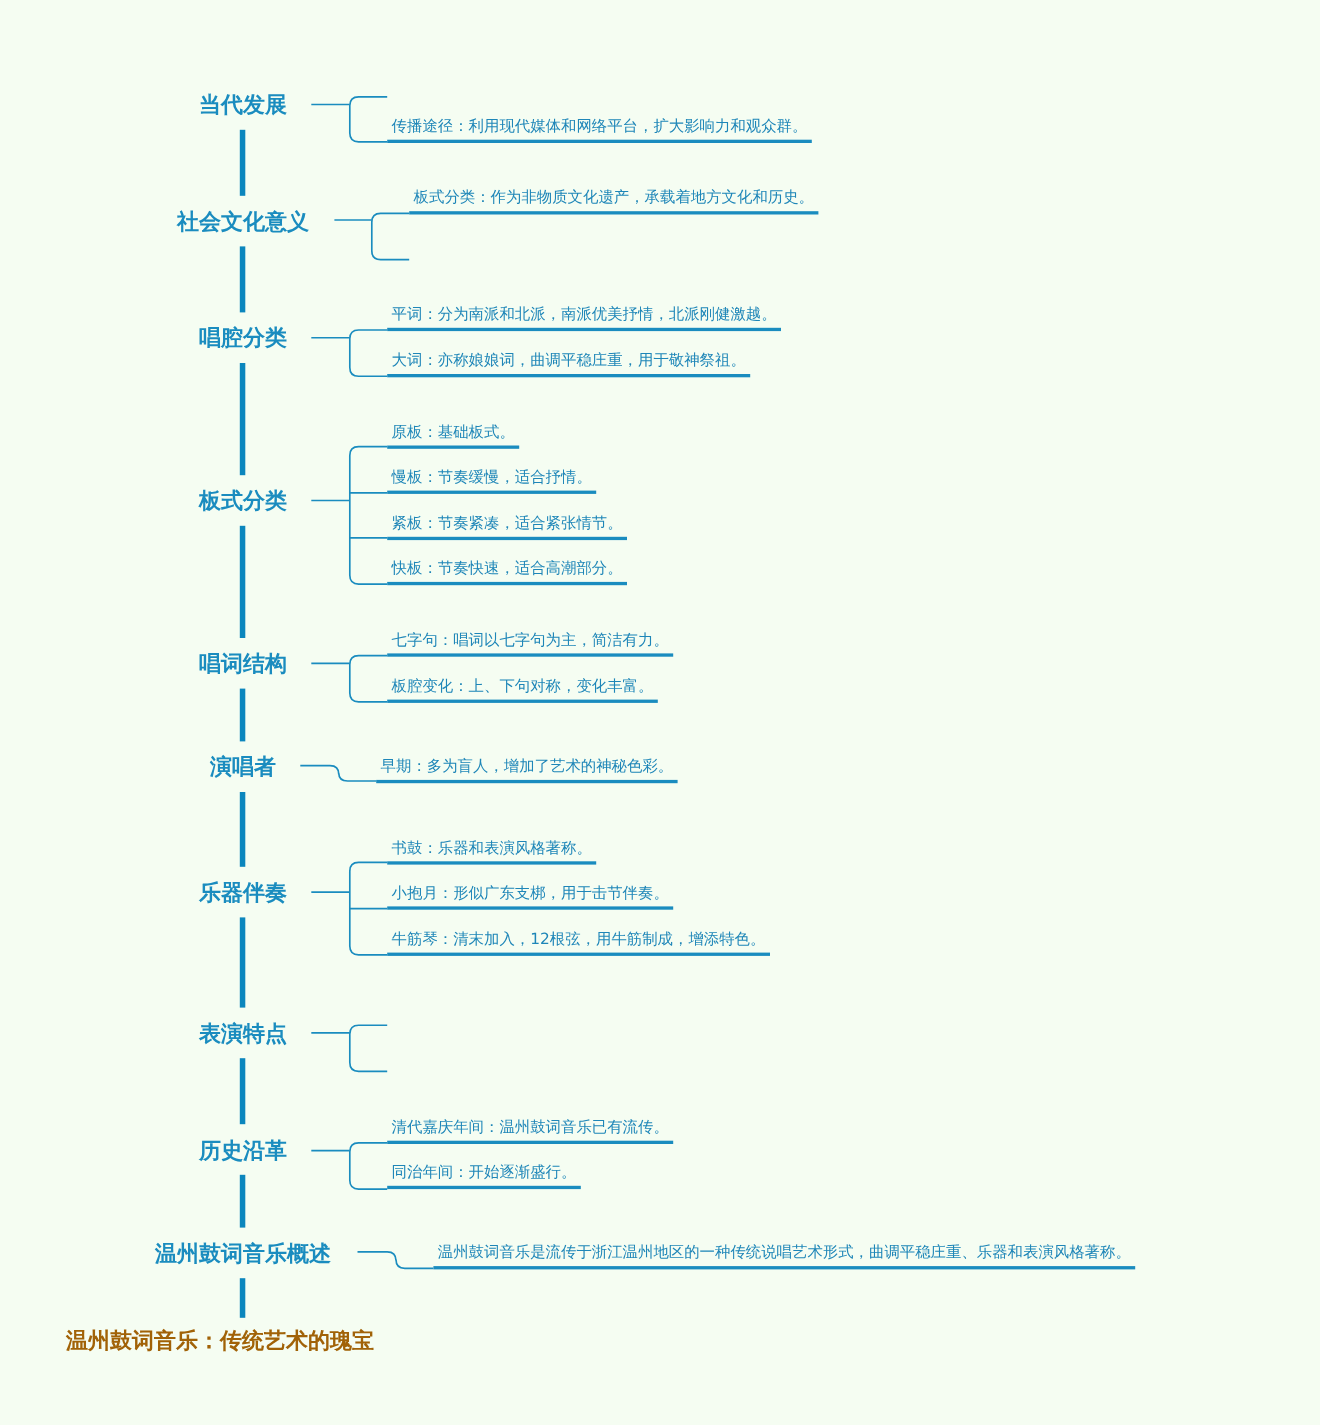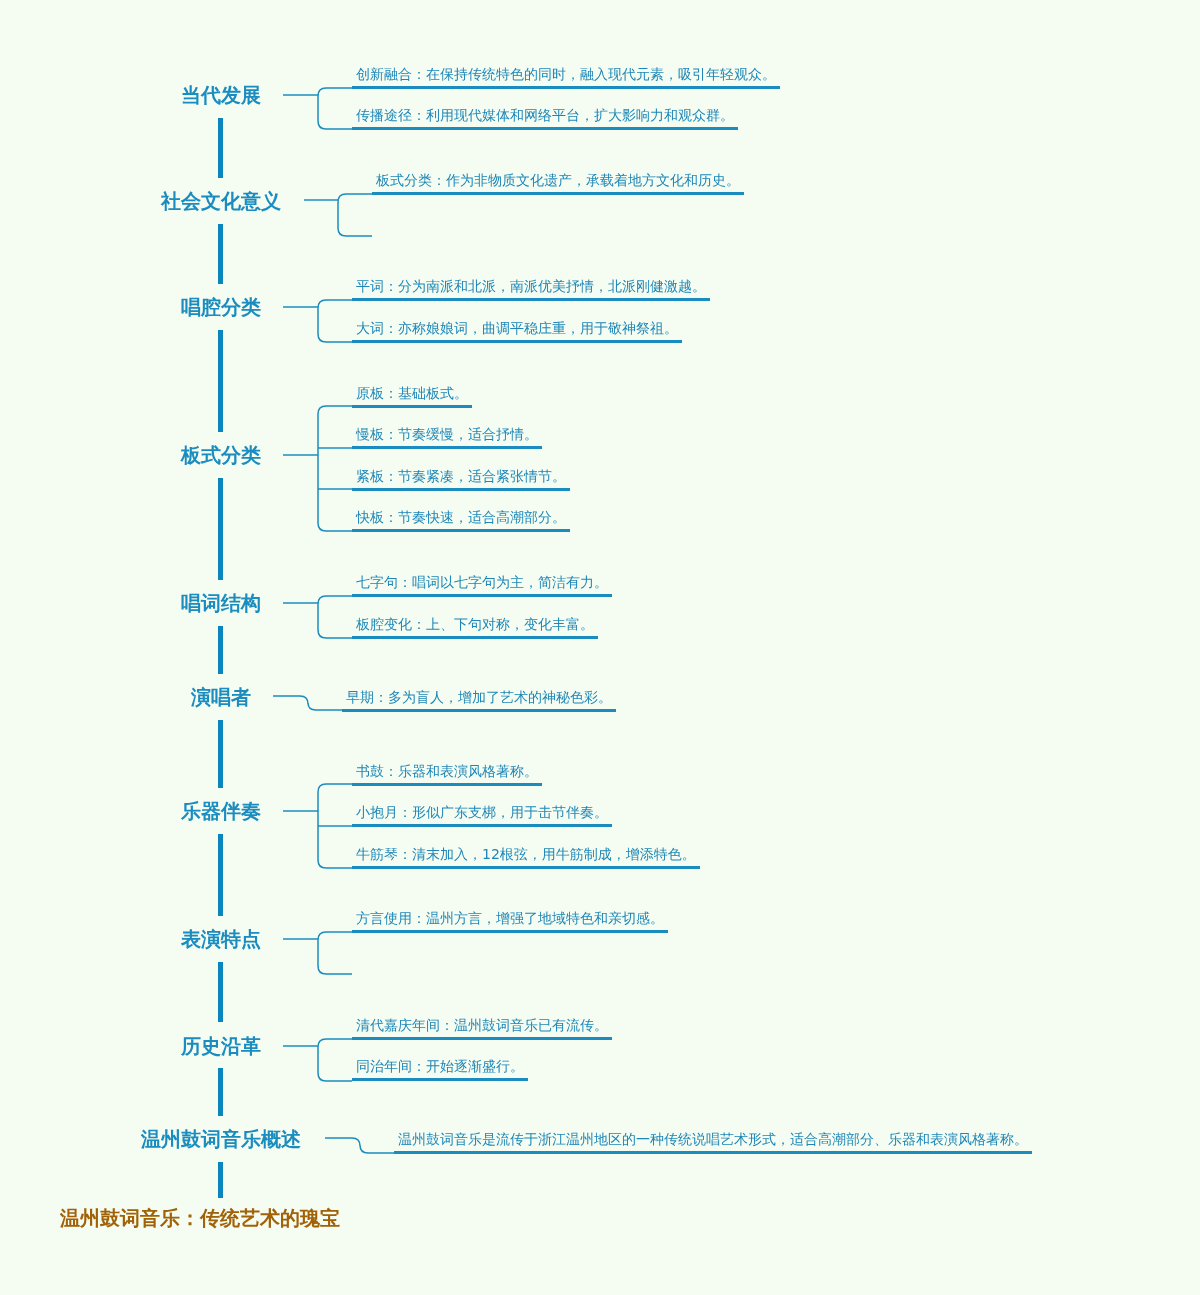--- a/index.html
+++ b/index.html
@@ -91,21 +91,20 @@
       <path d="M352 932 H326 Q318 932 318 940 V966 Q318 974 326 974 H352"></path>
 
       <path d="M283 1046 H318"></path>
       <path d="M352 1039 H326 Q318 1039 318 1047 V1073 Q318 1081 326 1081 H352"></path>
 
       <path d="M325 1138 H352 Q360 1138 360 1146 V1145 Q360 1153 368 1153 H394"></path>
     </g>
   </svg>
 
   <div class="topic" style="left:221px;top:83px;">当代发展</div>
-  <div class="leaf" style="left:352px;top:65px;">创新融合：在保持传统特色的同时，融入现代元素，吸引年轻观众。</div>
   <div class="leaf" style="left:352px;top:106px;">传播途径：利用现代媒体和网络平台，扩大影响力和观众群。</div>
 
   <div class="topic" style="left:221px;top:189px;">社会文化意义</div>
   <div class="leaf" style="left:372px;top:171px;">板式分类：作为非物质文化遗产，承载着地方文化和历史。</div>
 
   <div class="topic" style="left:221px;top:295px;">唱腔分类</div>
   <div class="leaf" style="left:352px;top:277px;">平词：分为南派和北派，南派优美抒情，北派刚健激越。</div>
   <div class="leaf" style="left:352px;top:319px;">大词：亦称娘娘词，曲调平稳庄重，用于敬神祭祖。</div>
 
   <div class="topic" style="left:221px;top:443px;">板式分类</div>
@@ -120,24 +119,23 @@
 
   <div class="topic" style="left:221px;top:685px;">演唱者</div>
   <div class="leaf" style="left:342px;top:688px;">早期：多为盲人，增加了艺术的神秘色彩。</div>
 
   <div class="topic" style="left:221px;top:799px;">乐器伴奏</div>
   <div class="leaf" style="left:352px;top:762px;">书鼓：乐器和表演风格著称。</div>
   <div class="leaf" style="left:352px;top:803px;">小抱月：形似广东支梆，用于击节伴奏。</div>
   <div class="leaf" style="left:352px;top:845px;">牛筋琴：清末加入，12根弦，用牛筋制成，增添特色。</div>
 
   <div class="topic" style="left:221px;top:927px;">表演特点</div>
-  <div class="leaf" style="left:352px;top:909px;">方言使用：温州方言，增强了地域特色和亲切感。</div>
 
   <div class="topic" style="left:221px;top:1034px;">历史沿革</div>
   <div class="leaf" style="left:352px;top:1016px;">清代嘉庆年间：温州鼓词音乐已有流传。</div>
   <div class="leaf" style="left:352px;top:1057px;">同治年间：开始逐渐盛行。</div>
 
   <div class="topic" style="left:221px;top:1127px;">温州鼓词音乐概述</div>
-  <div class="leaf" style="left:394px;top:1130px;">温州鼓词音乐是流传于浙江温州地区的一种传统说唱艺术形式，适合高潮部分、乐器和表演风格著称。</div>
+  <div class="leaf" style="left:394px;top:1130px;">温州鼓词音乐是流传于浙江温州地区的一种传统说唱艺术形式，曲调平稳庄重、乐器和表演风格著称。</div>
 
   <div class="root-title">温州鼓词音乐：传统艺术的瑰宝</div>
 
 </div>
 
 </body></html>

